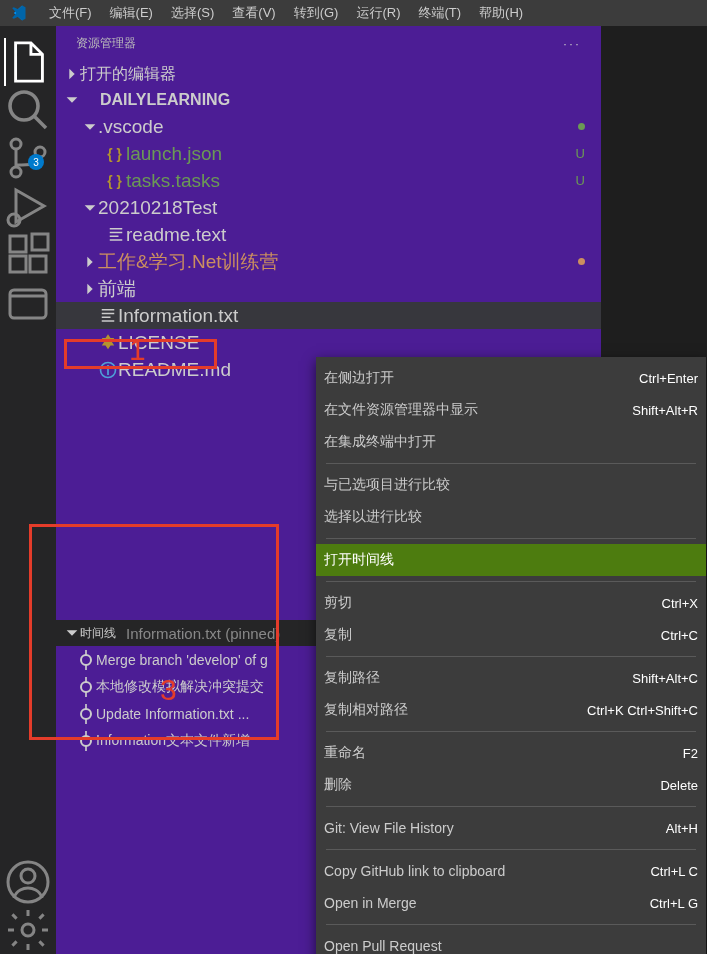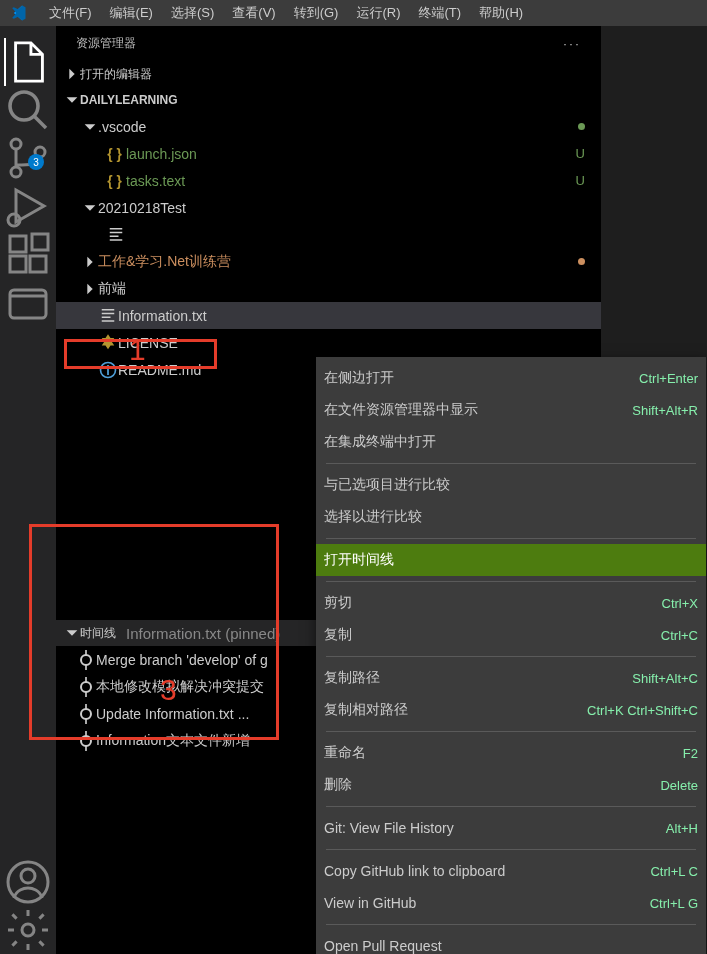--- a/index.html
+++ b/index.html
@@ -10,33 +10,33 @@
     .menubar-item { padding: 4px 9px; color: #cccccc; cursor: pointer; font-size: 13px; }
     
     .main { display: flex; height: calc(100% - 26px); }
     
     .activity-bar { width: 56px; background: #252526; display: flex; flex-direction: column; align-items: center; padding-top: 12px; }
     .activity-item { width: 48px; height: 48px; display: flex; align-items: center; justify-content: center; cursor: pointer; color: #858585; position: relative; }
     .activity-item.active { color: #ffffff; border-left: 2px solid #ffffff; }
     .activity-item .badge { position: absolute; bottom: 12px; right: 8px; background: #007acc; color: white; border-radius: 10px; font-size: 10px; min-width: 16px; height: 16px; display: flex; align-items: center; justify-content: center; padding: 0 4px; }
     .activity-bottom { margin-top: auto; }
     
-    .sidebar { width: 545px; background: #000000; display: flex; flex-direction: column; }
+    .sidebar { width: 545px; background: #4c1d95; display: flex; flex-direction: column; }
     .sidebar-header { height: 35px; display: flex; align-items: center; padding: 0 20px; color: #bbbbbb; font-size: 12px; justify-content: space-between; }
     .sidebar-header-actions { color: #cccccc; letter-spacing: 2px; }
     
-    .section-header { height: 26px; display: flex; align-items: center; padding: 0 8px; color: #cccccc; font-size: 12px; cursor: pointer; }
+    .section-header { height: 26px; display: flex; align-items: center; padding: 0 8px; color: #cccccc; font-size: 16px; cursor: pointer; }
     .section-header .chevron { width: 16px; display: inline-flex; align-items: center; }
-    .section-header.bold { font-weight: 600; }
+    .section-header.bold { font-weight: 600; gap: 20px; }
     
     .tree-item { height: 27px; display: flex; align-items: center; padding-right: 16px; cursor: pointer; position: relative; }
     .tree-item.selected { background: #37373d; }
     .tree-item .chevron { width: 16px; display: inline-flex; align-items: center; flex-shrink: 0; }
     .tree-item .icon { width: 20px; display: inline-flex; align-items: center; justify-content: center; flex-shrink: 0; }
-    .tree-item .label { flex: 1; white-space: nowrap; overflow: hidden; text-overflow: ellipsis; font-size: 14px; }
+    .tree-item .label { flex: 1; white-space: nowrap; overflow: hidden; text-overflow: ellipsis; font-size: 19px; }
     .tree-item .status { margin-left: auto; font-size: 13px; color: #6b9955; font-weight: 500; }
     .tree-item .dot { width: 7px; height: 7px; border-radius: 50%; }
     .indent-1 { padding-left: 26px; }
     .indent-2 { padding-left: 34px; }
     
     .file-green { color: #6b9955; }
     .file-orange { color: #cc8f5f; }
     
     .redbox { border: 3px solid #e43c2a; position: absolute; pointer-events: none; }
     .redlabel { color: #e43c2a; font-size: 30px; font-weight: normal; position: absolute; pointer-events: none; }
@@ -49,21 +49,21 @@
     
     .timeline-item { height: 27px; display: flex; align-items: center; padding: 0 16px 0 20px; cursor: pointer; font-size: 14px; }
     .timeline-item .dot-icon { width: 20px; display: flex; align-items: center; justify-content: center; flex-shrink: 0; }
     .timeline-item .msg { flex: 1; white-space: nowrap; overflow: hidden; text-overflow: ellipsis; }
     .timeline-item .author { color: #888888; margin-left: 8px; flex-shrink: 0; }
     
     .context-menu { position: absolute; top: 357px; left: 316px; width: 390px; background: #3c3c3c; box-shadow: 0 4px 12px rgba(0,0,0,0.6); z-index: 100; padding: 5px 0; }
     .menu-item { height: 32px; display: flex; align-items: center; padding: 0 8px; cursor: pointer; font-size: 14px; }
     .menu-item.highlighted { background: #4d7c0f; color: #ffffff; }
     .menu-item .label { flex: 1; }
-    .menu-item .shortcut { color: #86efac; font-size: 13px; }
+    .menu-item .shortcut { color: #ffffff; font-size: 13px; }
     .menu-item.highlighted .shortcut { color: #ffffff; }
     .menu-separator { height: 1px; background: #5a5a5a; margin: 5px 10px; }
     
     .watermark { position: absolute; bottom: 10px; right: 10px; background: white; color: #888; padding: 4px 10px; border-radius: 14px; font-size: 13px; display: flex; align-items: center; gap: 4px; }
     
     svg { width: 100%; height: 100%; }
   </style>
 </head>
 <body>
 
@@ -180,38 +180,39 @@
           <span class="label file-green">launch.json</span>
           <span class="status">U</span>
         </div>
         <div class="tree-item indent-2">
           <span class="chevron"></span>
           <span class="icon">
             <svg width="16" height="16" viewBox="0 0 16 16">
               <text x="1" y="12" font-size="11" font-weight="bold" fill="#b3942f">{ }</text>
             </svg>
           </span>
-          <span class="label file-green">tasks.text</span>
+          <span class="label file-green">tasks.tasks</span>
           <span class="status">U</span>
         </div>
         <div class="tree-item indent-1">
           <span class="chevron">
             <svg width="12" height="12" viewBox="0 0 12 12">
               <path fill="currentColor" d="M2 4l4 4 4-4z"></path>
             </svg>
           </span>
           <span class="label ">20210218Test</span>
         </div>
         <div class="tree-item indent-2">
           <span class="chevron"></span>
           <span class="icon">
             <svg width="16" height="16" viewBox="0 0 16 16">
               <path fill="#cccccc" d="M3 3h10M3 6h10M3 9h7M3 12h10" stroke="#cccccc" stroke-width="1.3"></path>
             </svg>
           </span>
+          <span class="label ">readme.text</span>
         </div>
         <div class="tree-item indent-1">
           <span class="chevron">
             <svg width="12" height="12" viewBox="0 0 12 12">
               <path fill="currentColor" d="M4 2l4 4-4 4z"></path>
             </svg>
           </span>
           <span class="label file-orange">工作&amp;学习.Net训练营</span>
           <span class="dot" style="background:#cc8f5f"></span>
         </div>
@@ -382,21 +383,21 @@
     <div class="menu-item">
       <span class="label">Git: View File History</span>
       <span class="shortcut">Alt+H</span>
     </div>
     <div class="menu-separator"></div>
     <div class="menu-item">
       <span class="label">Copy GitHub link to clipboard</span>
       <span class="shortcut">Ctrl+L C</span>
     </div>
     <div class="menu-item">
-      <span class="label">View in GitHub</span>
+      <span class="label">Open in Merge</span>
       <span class="shortcut">Ctrl+L G</span>
     </div>
     <div class="menu-separator"></div>
     <div class="menu-item">
       <span class="label">Open Pull Request</span>
       <span class="shortcut"></span>
     </div>
   </div>
 
 <div class="watermark">

